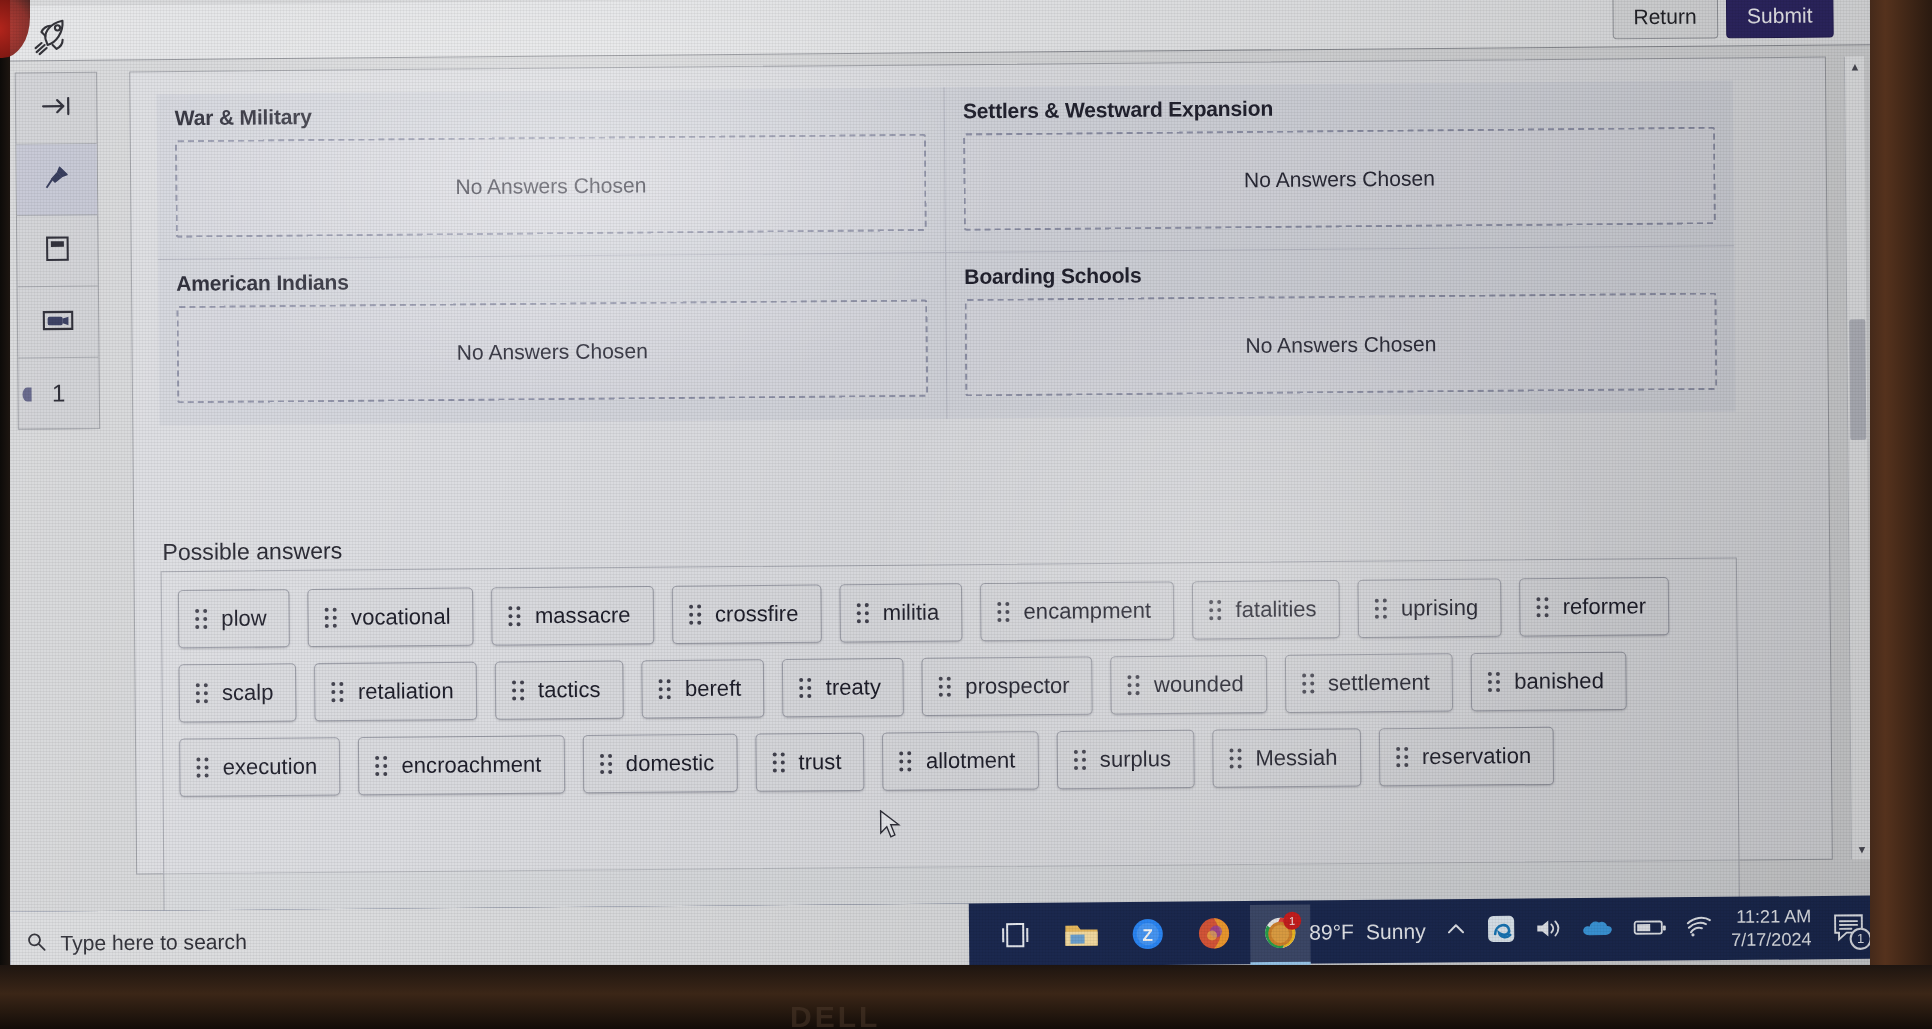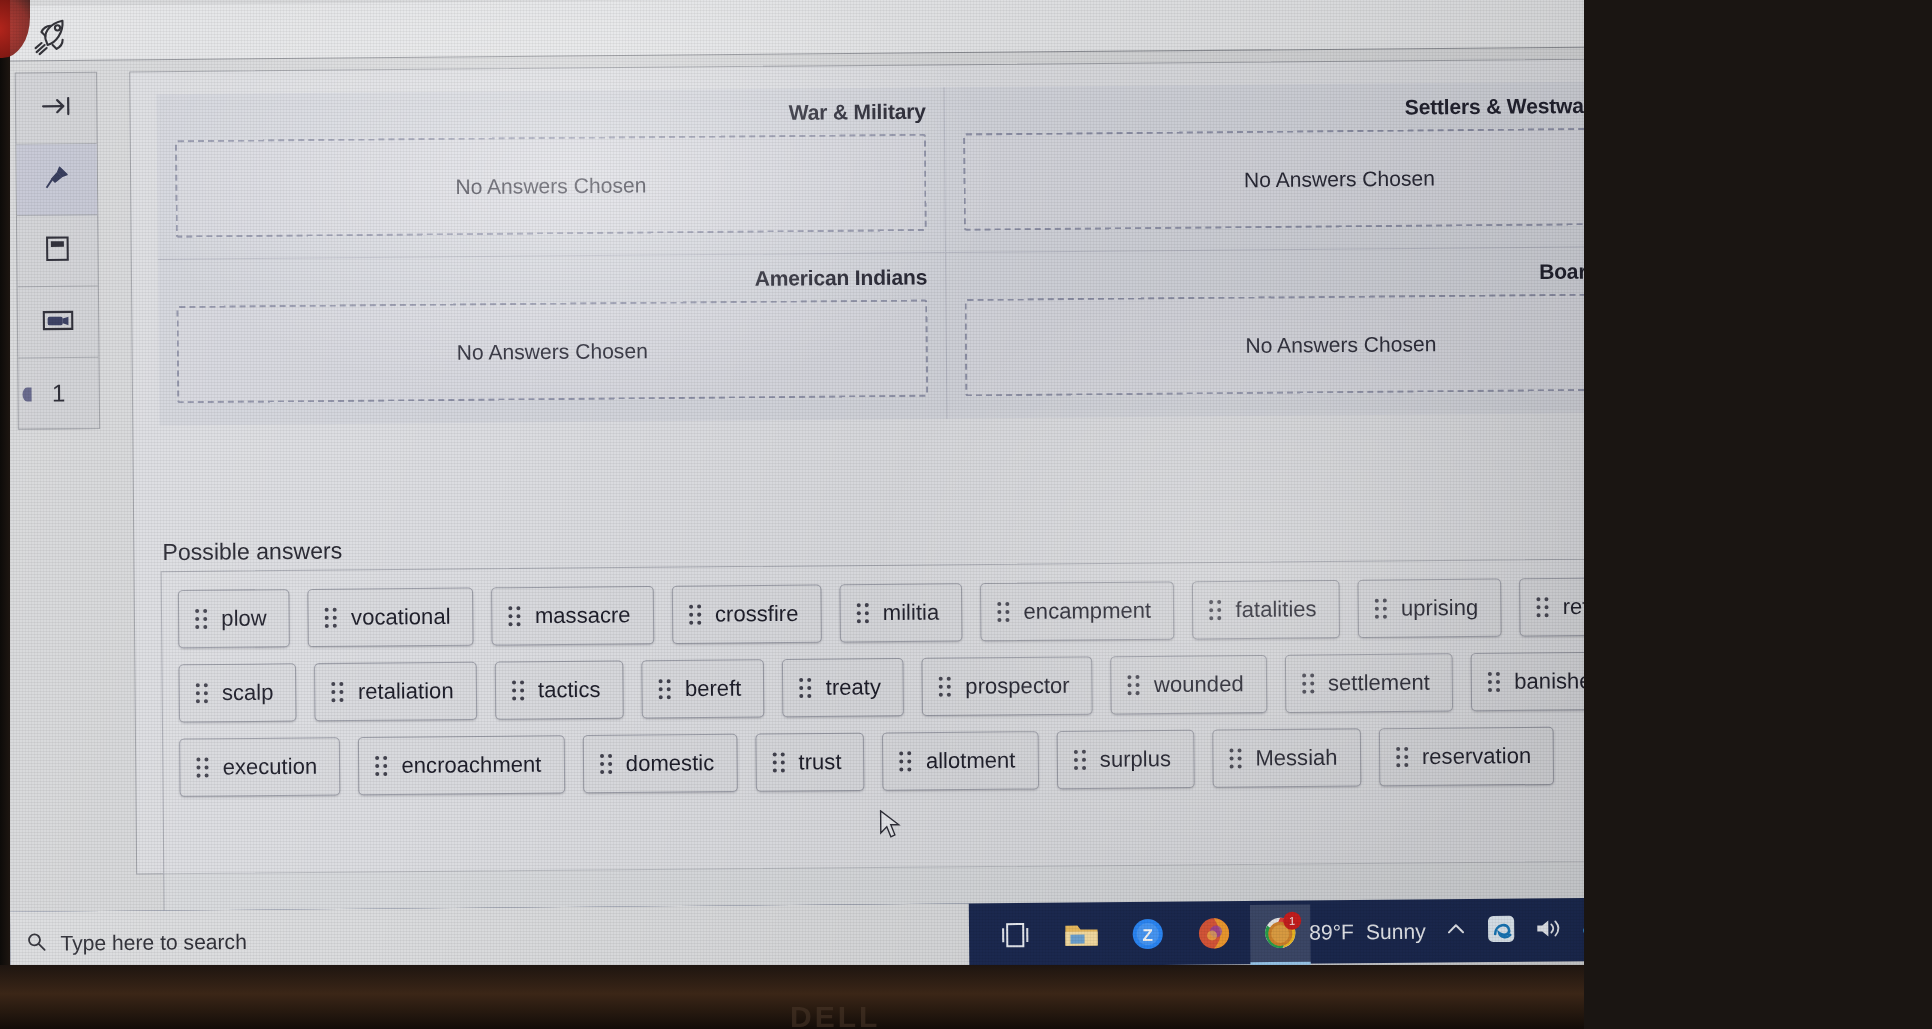--- a/index.html
+++ b/index.html
@@ -8,25 +8,24 @@
     width: 1932px;
     height: 1029px;
     overflow: hidden;
     font-family: "Liberation Sans", sans-serif;
     background: #1a1512;
   }
 
   
   #photo {
     position: relative;
-    width: 1584px;
+    width: 1932px;
     height: 1029px;
     background: #120f0d;
     overflow: hidden;
-    text-align: right;
   }
 
   
   #desk-right {
     position: absolute;
     left: 1860px; top: 0; width: 72px; height: 1029px;
     background: linear-gradient(90deg,#3a2418 0%, #55321d 35%, #2a1a10 100%);
   }
   #desk-bottom {
     position: absolute;

